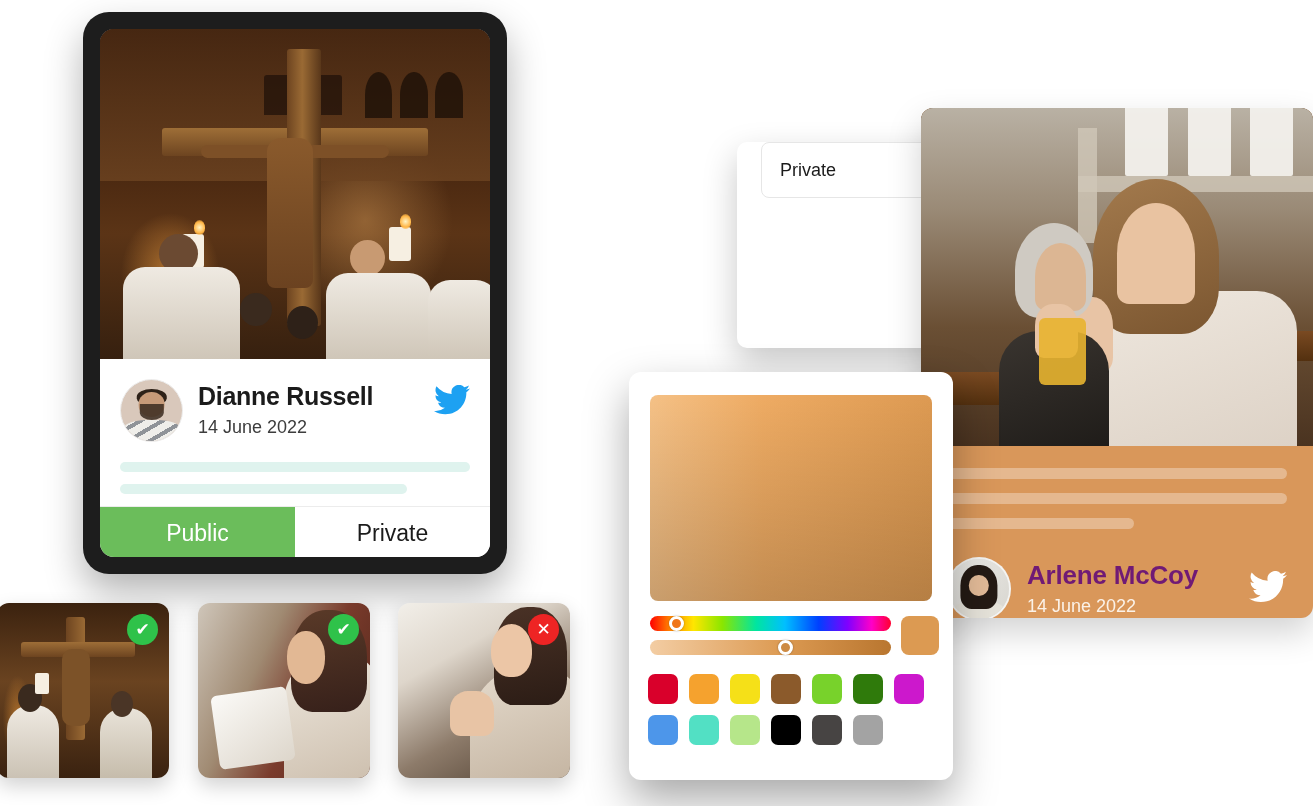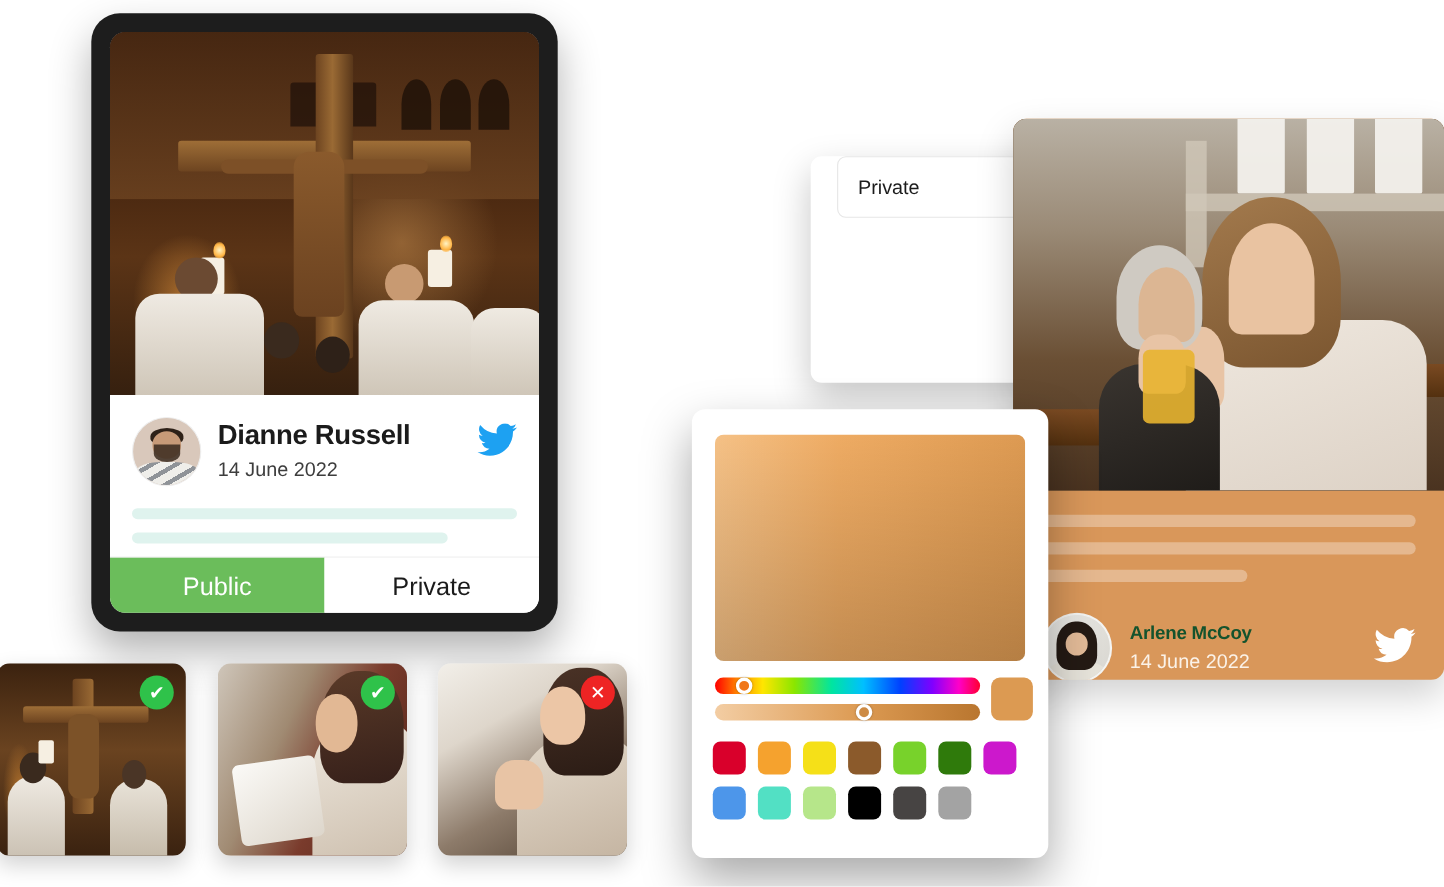--- a/index.html
+++ b/index.html
@@ -103,21 +103,21 @@
   .ar-meta{display:flex;align-items:center;gap:16px;padding:14px 26px 0 26px;}
   .ar-avatar{width:60px;height:60px;border-radius:50%;overflow:hidden;flex:0 0 60px;position:relative;
     background:#e7e6e2;border:2px solid rgba(255,255,255,.55);}
   .arv-wall{position:absolute;inset:0;background:linear-gradient(120deg,#efeeea,#d8d6d0);}
   .arv-hair{position:absolute;left:50%;top:10%;width:62%;height:74%;transform:translateX(-50%);
     border-radius:46% 46% 30% 30%;background:#241a14;}
   .arv-face{position:absolute;left:50%;top:26%;width:34%;height:36%;transform:translateX(-50%);
     border-radius:48%;background:#e3bb98;}
   .arv-top{position:absolute;left:50%;bottom:0;width:84%;height:30%;transform:translateX(-50%);
     border-radius:44% 44% 0 0;background:#e6e3da;}
-  .ar-name{font-size:17px;font-weight:700;color:#14532d;letter-spacing:-.2px;line-height:1.15;}
+  .ar-name{font-size:26px;font-weight:700;color:#701a75;letter-spacing:-.2px;line-height:1.15;}
   .ar-date{font-size:18px;color:#fbf2e8;margin-top:5px;}
 
   
   #color-picker{
     position:absolute;left:629px;top:372px;width:324px;height:408px;background:#fff;border-radius:12px;
     box-shadow:0 20px 44px rgba(0,0,0,.34);padding:0;box-sizing:border-box;
   }
   .cp-field{position:absolute;left:21px;top:23px;width:282px;height:206px;border-radius:8px;
     background:
       linear-gradient(180deg,rgba(255,255,255,0) 0%,rgba(0,0,0,.18) 100%),

